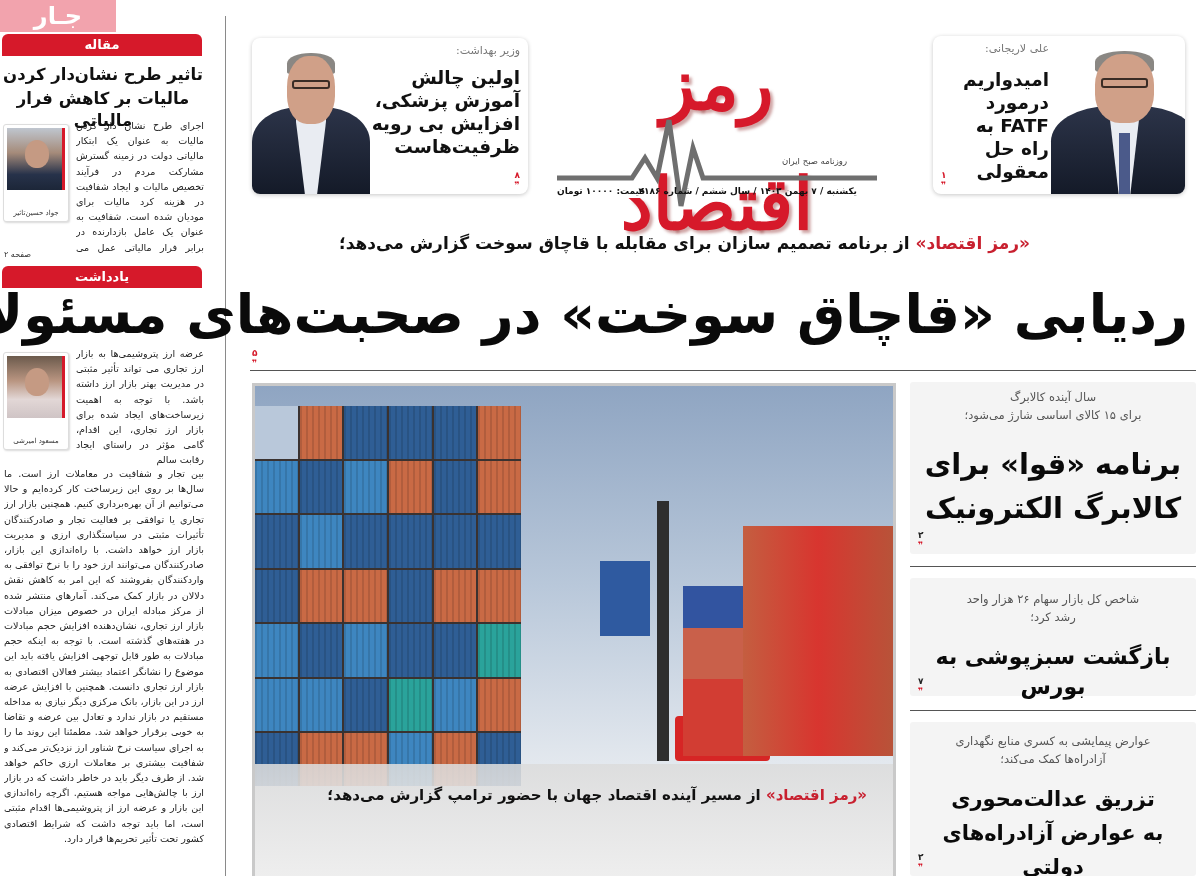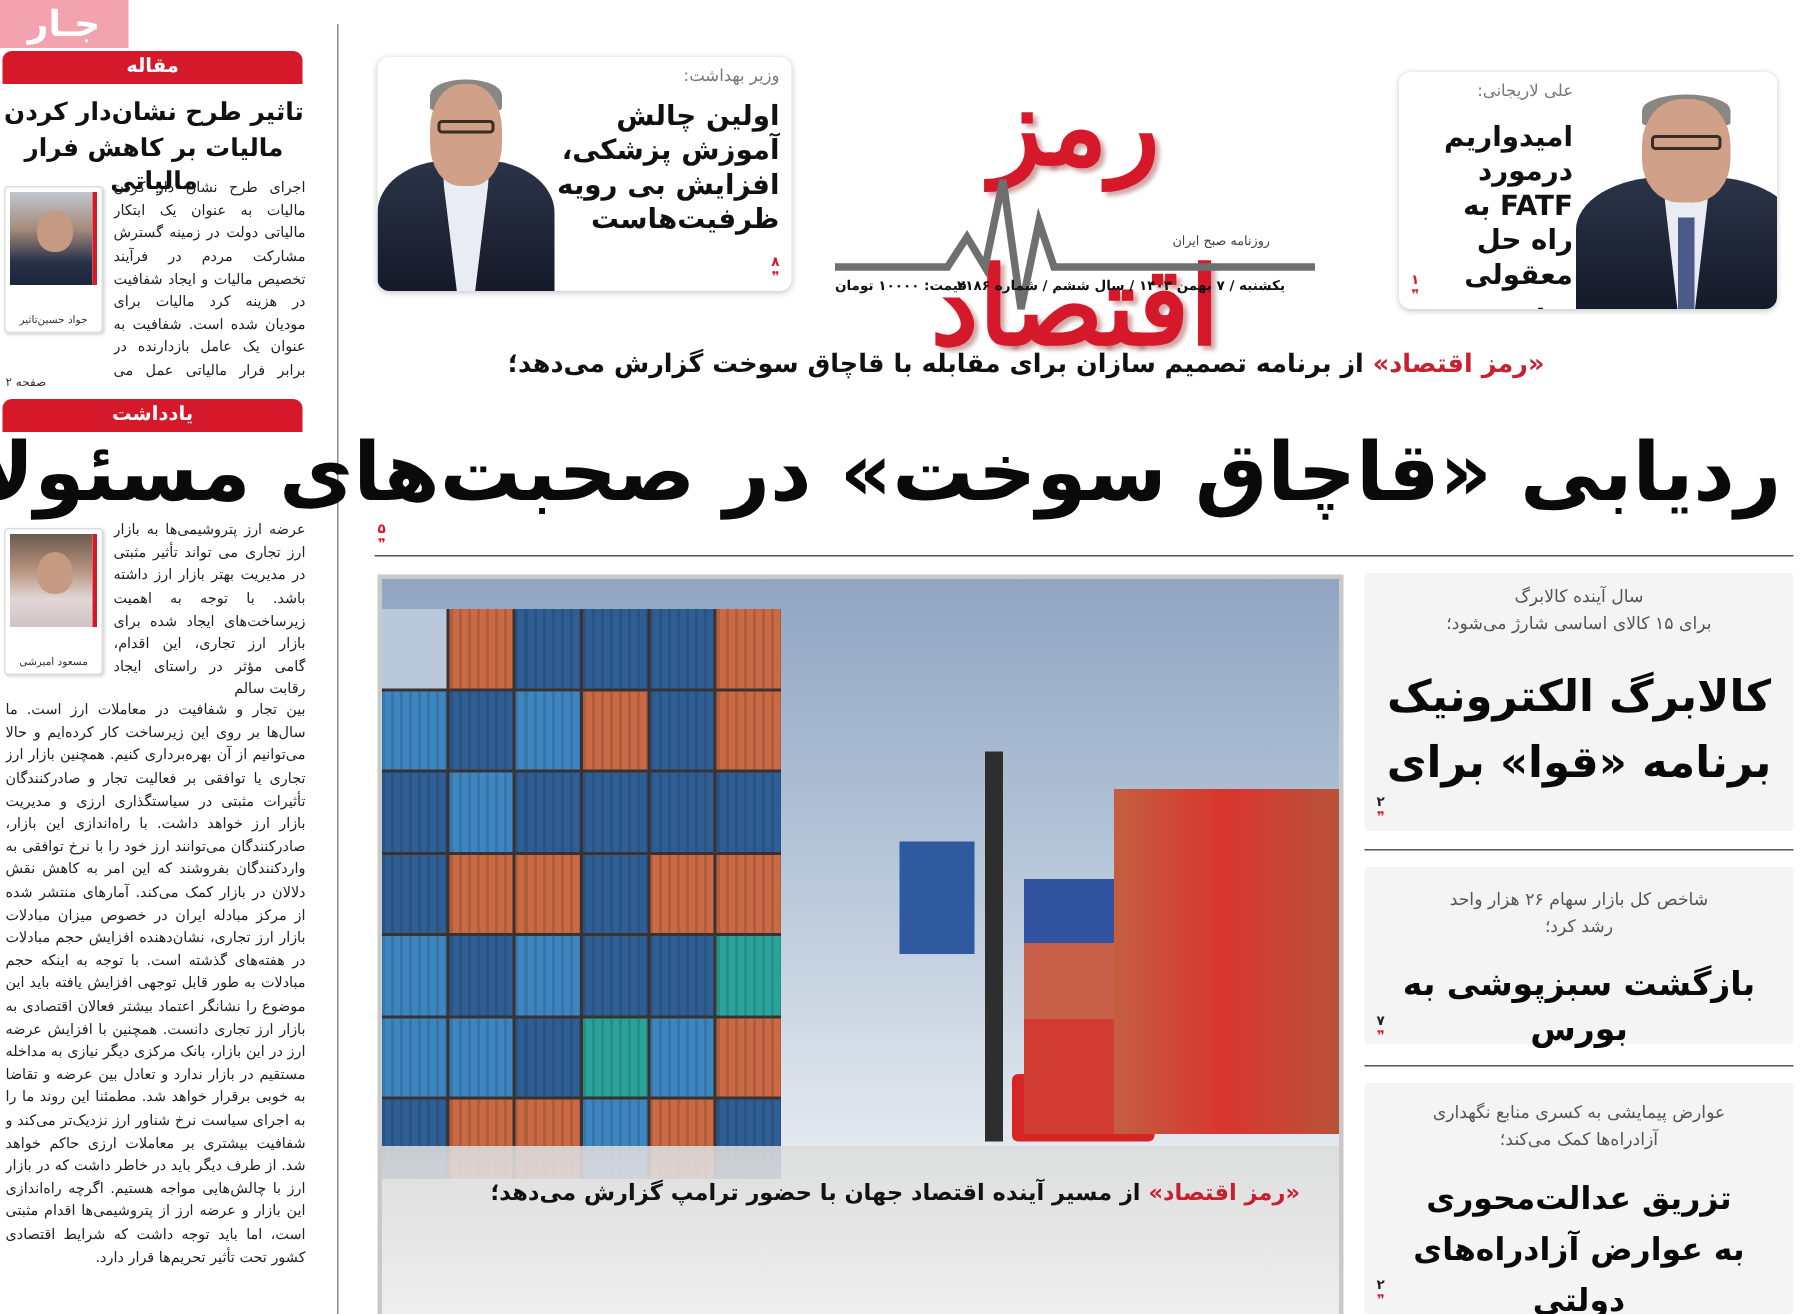--- a/index.html
+++ b/index.html
@@ -1,21 +1,21 @@
 <!DOCTYPE html>
 <html><head>
 <meta charset="utf-8">
 <style>
   * { box-sizing: border-box; margin: 0; padding: 0; }
   html, body { width: 1200px; height: 876px; overflow: hidden; background: #ffffff; }
   body { font-family: "DejaVu Sans", sans-serif; direction: rtl; position: relative; color: #111; }
 
   
   .left-col { position: absolute; left: 0; top: 0; width: 206px; height: 876px; }
-  .brand-tab { position: absolute; left: 0; top: 0; width: 86px; height: 32px; background: #f2a3ad; color: #fff; font-size: 24px; font-weight: bold; text-align: center; line-height: 32px; letter-spacing: 6px; }
+  .brand-tab { position: absolute; left: 0; top: 0; width: 116px; height: 32px; background: #f2a3ad; color: #fff; font-size: 24px; font-weight: bold; text-align: center; line-height: 32px; letter-spacing: 6px; }
   .sec-bar { position: absolute; left: 2px; width: 200px; height: 22px; background: #d6192a; border-radius: 6px 6px 0 0; color: #fff; font-size: 13px; font-weight: bold; text-align: center; line-height: 22px; }
   .col-title { position: absolute; left: 2px; width: 202px; text-align: center; font-size: 16.5px; font-weight: bold; line-height: 22px; color: #111; }
   .col-photo { position: absolute; left: 3px; width: 66px; height: 98px; border: 1px solid #ddd; border-radius: 3px; background: #fff; box-shadow: 1px 1px 2px rgba(0,0,0,0.15); }
   .col-photo .pic { position: absolute; left: 3px; top: 3px; width: 58px; height: 62px; background: linear-gradient(180deg, #bfc6cf 0%, #a58b7a 40%, #27324a 75%, #1c2638 100%); border-right: 3px solid #d6192a; }
   .col-photo .pic.p2 { background: linear-gradient(180deg, #6b5a4c 0%, #b99581 40%, #e2d7d6 70%, #cfc4c5 100%); }
   .col-photo .pic-head { position: absolute; left: 18px; top: 12px; width: 24px; height: 28px; background: #c59a83; border-radius: 50% 50% 45% 45%; }
   .col-photo .cap { position: absolute; bottom: 4px; left: 0; right: 0; text-align: center; font-size: 7px; color: #333; }
   .col-text { position: absolute; font-size: 9.6px; line-height: 15.2px; color: #222; text-align: justify; text-align-last: right; }
   .page-ref { position: absolute; left: 4px; font-size: 8px; color: #333; }
   .v-rule { position: absolute; left: 225px; top: 16px; width: 1px; height: 860px; background: #8a8a8a; }
@@ -94,21 +94,21 @@
     <div class="pic p2">
         <div class="pic-head"></div>
       </div>
     <div class="cap">مسعود امیرشی</div>
   </div>
   <div class="col-text" style="top:346px; left:76px; width:128px; height:122px; overflow:hidden;">عرضه ارز پتروشیمی‌ها به بازار ارز تجاری می تواند تأثیر مثبتی در مدیریت بهتر بازار ارز داشته باشد. با توجه به اهمیت زیرساخت‌های ایجاد شده برای بازار ارز تجاری، این اقدام، گامی مؤثر در راستای ایجاد رقابت سالم</div>
   <div class="col-text" style="top:466px; left:4px; width:200px; height:406px; overflow:hidden;">بین تجار و شفافیت در معاملات ارز است. ما سال‌ها بر روی این زیرساخت کار کرده‌ایم و حالا می‌توانیم از آن بهره‌برداری کنیم. همچنین بازار ارز تجاری یا توافقی بر فعالیت تجار و صادرکنندگان تأثیرات مثبتی در سیاستگذاری ارزی و مدیریت بازار ارز خواهد داشت. با راه‌اندازی این بازار، صادرکنندگان می‌توانند ارز خود را با نرخ توافقی به واردکنندگان بفروشند که این امر به کاهش نقش دلالان در بازار کمک می‌کند. آمارهای منتشر شده از مرکز مبادله ایران در خصوص میزان مبادلات بازار ارز تجاری، نشان‌دهنده افزایش حجم مبادلات در هفته‌های گذشته است. با توجه به اینکه حجم مبادلات به طور قابل توجهی افزایش یافته باید این موضوع را نشانگر اعتماد بیشتر فعالان اقتصادی به بازار ارز تجاری دانست. همچنین با افزایش عرضه ارز در این بازار، بانک مرکزی دیگر نیازی به مداخله مستقیم در بازار ندارد و تعادل بین عرضه و تقاضا به خوبی برقرار خواهد شد. مطمئنا این روند ما را به اجرای سیاست نرخ شناور ارز نزدیک‌تر می‌کند و شفافیت بیشتری بر معاملات ارزی حاکم خواهد شد. از طرف دیگر باید در خاطر داشت که در بازار ارز با چالش‌هایی مواجه هستیم. اگرچه راه‌اندازی این بازار و عرضه ارز از پتروشیمی‌ها اقدام مثبتی است، اما باید توجه داشت که شرایط اقتصادی کشور تحت تأثیر تحریم‌ها قرار دارد.</div>
 </div>
 <div class="v-rule"></div>
 
-<div class="top-box" style="left:933px; top:48px; width:252px; height:158px;">
+<div class="top-box" style="left:933px; top:36px; width:252px; height:158px;">
   <div class="tb-kicker" style="right:170px; top:6px; width:90px; text-align:right; right:auto; left:6px; position:absolute;"></div>
   <div class="portrait" style="left:118px; width:147px; height:152px;">
     <div class="suit"></div>
       <div class="shirt"></div>
       <div class="tie"></div>
       <div class="hair"></div>
       <div class="head"></div>
       <div class="glasses"></div>
   </div>
   <div class="tb-kicker" style="left:8px; top:6px; width:108px; text-align:right;">علی لاریجانی:</div>
@@ -220,22 +220,22 @@
     <span class="brand">«رمز اقتصاد»</span><span> از مسیر آینده اقتصاد جهان با حضور ترامپ گزارش می‌دهد؛</span>
   </div>
 </div>
 
 <div class="brief" style="top:382px; height:172px;">
   <div class="brief-kicker" style="top:6px;">
     <div>سال آینده کالابرگ</div>
     <div>برای ۱۵ کالای اساسی شارژ می‌شود؛</div>
   </div>
   <div class="brief-title" style="top:60px; font-size:29px; line-height:44px;">
+    <div>برنامه «قوا» برای</div>
     <div>کالابرگ الکترونیک</div>
-    <div>برنامه «قوا» برای</div>
   </div>
   <div class="brief-page" style="top:148px;">
     <span>۲</span>
     <span class="q">❞</span>
   </div>
 </div>
 <div class="h-rule" style="left:910px; top:566px; width:286px;"></div>
 
 <div class="brief" style="top:578px; height:118px;">
   <div class="brief-kicker" style="top:12px;">

